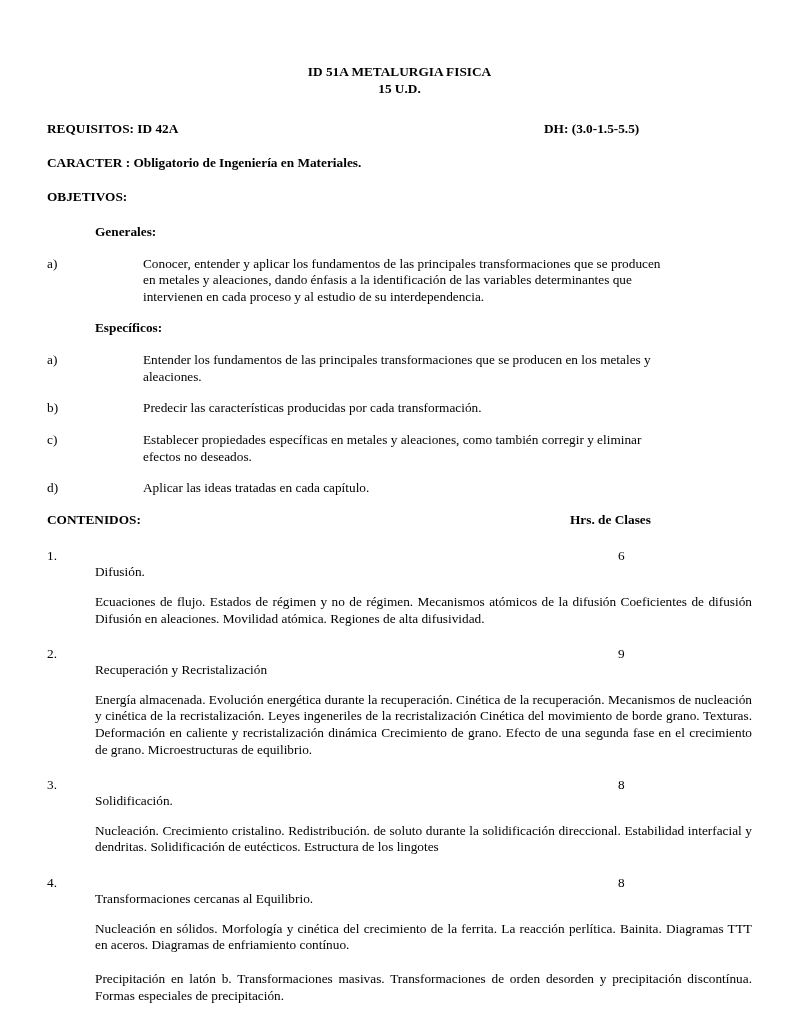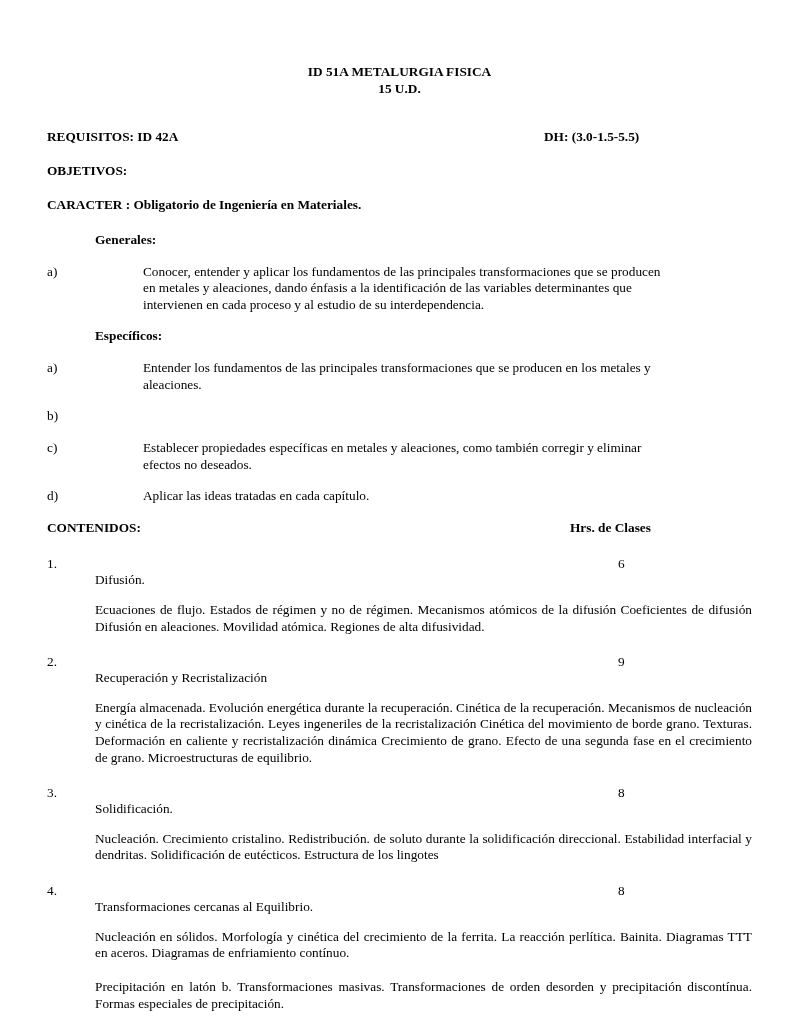--- a/index.html
+++ b/index.html
@@ -17,21 +17,21 @@
     font-family: "Liberation Serif", "DejaVu Serif", serif;
     font-size: 13.3px;
     line-height: 1.25;
     color: #000000;
     overflow: hidden;
   }
   .bold { font-weight: bold; }
 
   .doc-header {
     text-align: center;
-    margin-bottom: 32px;
+    margin-bottom: 24px;
   }
   .doc-title {
     font-weight: bold;
   }
 
   .meta-row {
     display: flex;
     margin-bottom: 17px;
     gap: 24px;
   }
@@ -85,40 +85,41 @@
   <header class="doc-header">
     <div class="doc-title">ID 51A METALURGIA FISICA</div>
     <div class="doc-title">15 U.D.</div>
   </header>
 
   <div class="meta-row">
     <span class="meta-left bold">REQUISITOS: ID 42A</span>
     <span class="bold">DH: (3.0-1.5-5.5)</span>
   </div>
 
+  <div class="block-heading">CARACTER : Obligatorio de Ingeniería en Materiales.</div>
+
   <div class="block-heading">OBJETIVOS:</div>
-
-  <div class="block-heading">CARACTER : Obligatorio de Ingeniería en Materiales.</div>
 
   <div class="sub-heading">Generales:</div>
 
   <div class="obj-item">
     <span class="obj-label">a)</span>
     <span class="obj-text">Conocer, entender y aplicar los fundamentos de las principales transformaciones que se producen en metales y aleaciones, dando énfasis a la identificación de las variables determinantes que intervienen en cada proceso y al estudio de su interdependencia.</span>
   </div>
 
   <div class="sub-heading">Específicos:</div>
 
   <div class="obj-item">
     <span class="obj-label">a)</span>
     <span class="obj-text">Entender los fundamentos de las principales transformaciones que se producen en los metales y aleaciones.</span>
   </div>
 
   <div class="obj-item">
     <span class="obj-label">b)</span>
+    <span class="obj-text">Predecir las características producidas por cada transformación.</span>
   </div>
 
   <div class="obj-item">
     <span class="obj-label">c)</span>
     <span class="obj-text">Establecer propiedades específicas en metales y aleaciones, como también corregir y eliminar efectos no deseados.</span>
   </div>
 
   <div class="obj-item">
     <span class="obj-label">d)</span>
     <span class="obj-text">Aplicar las ideas tratadas en cada capítulo.</span>

